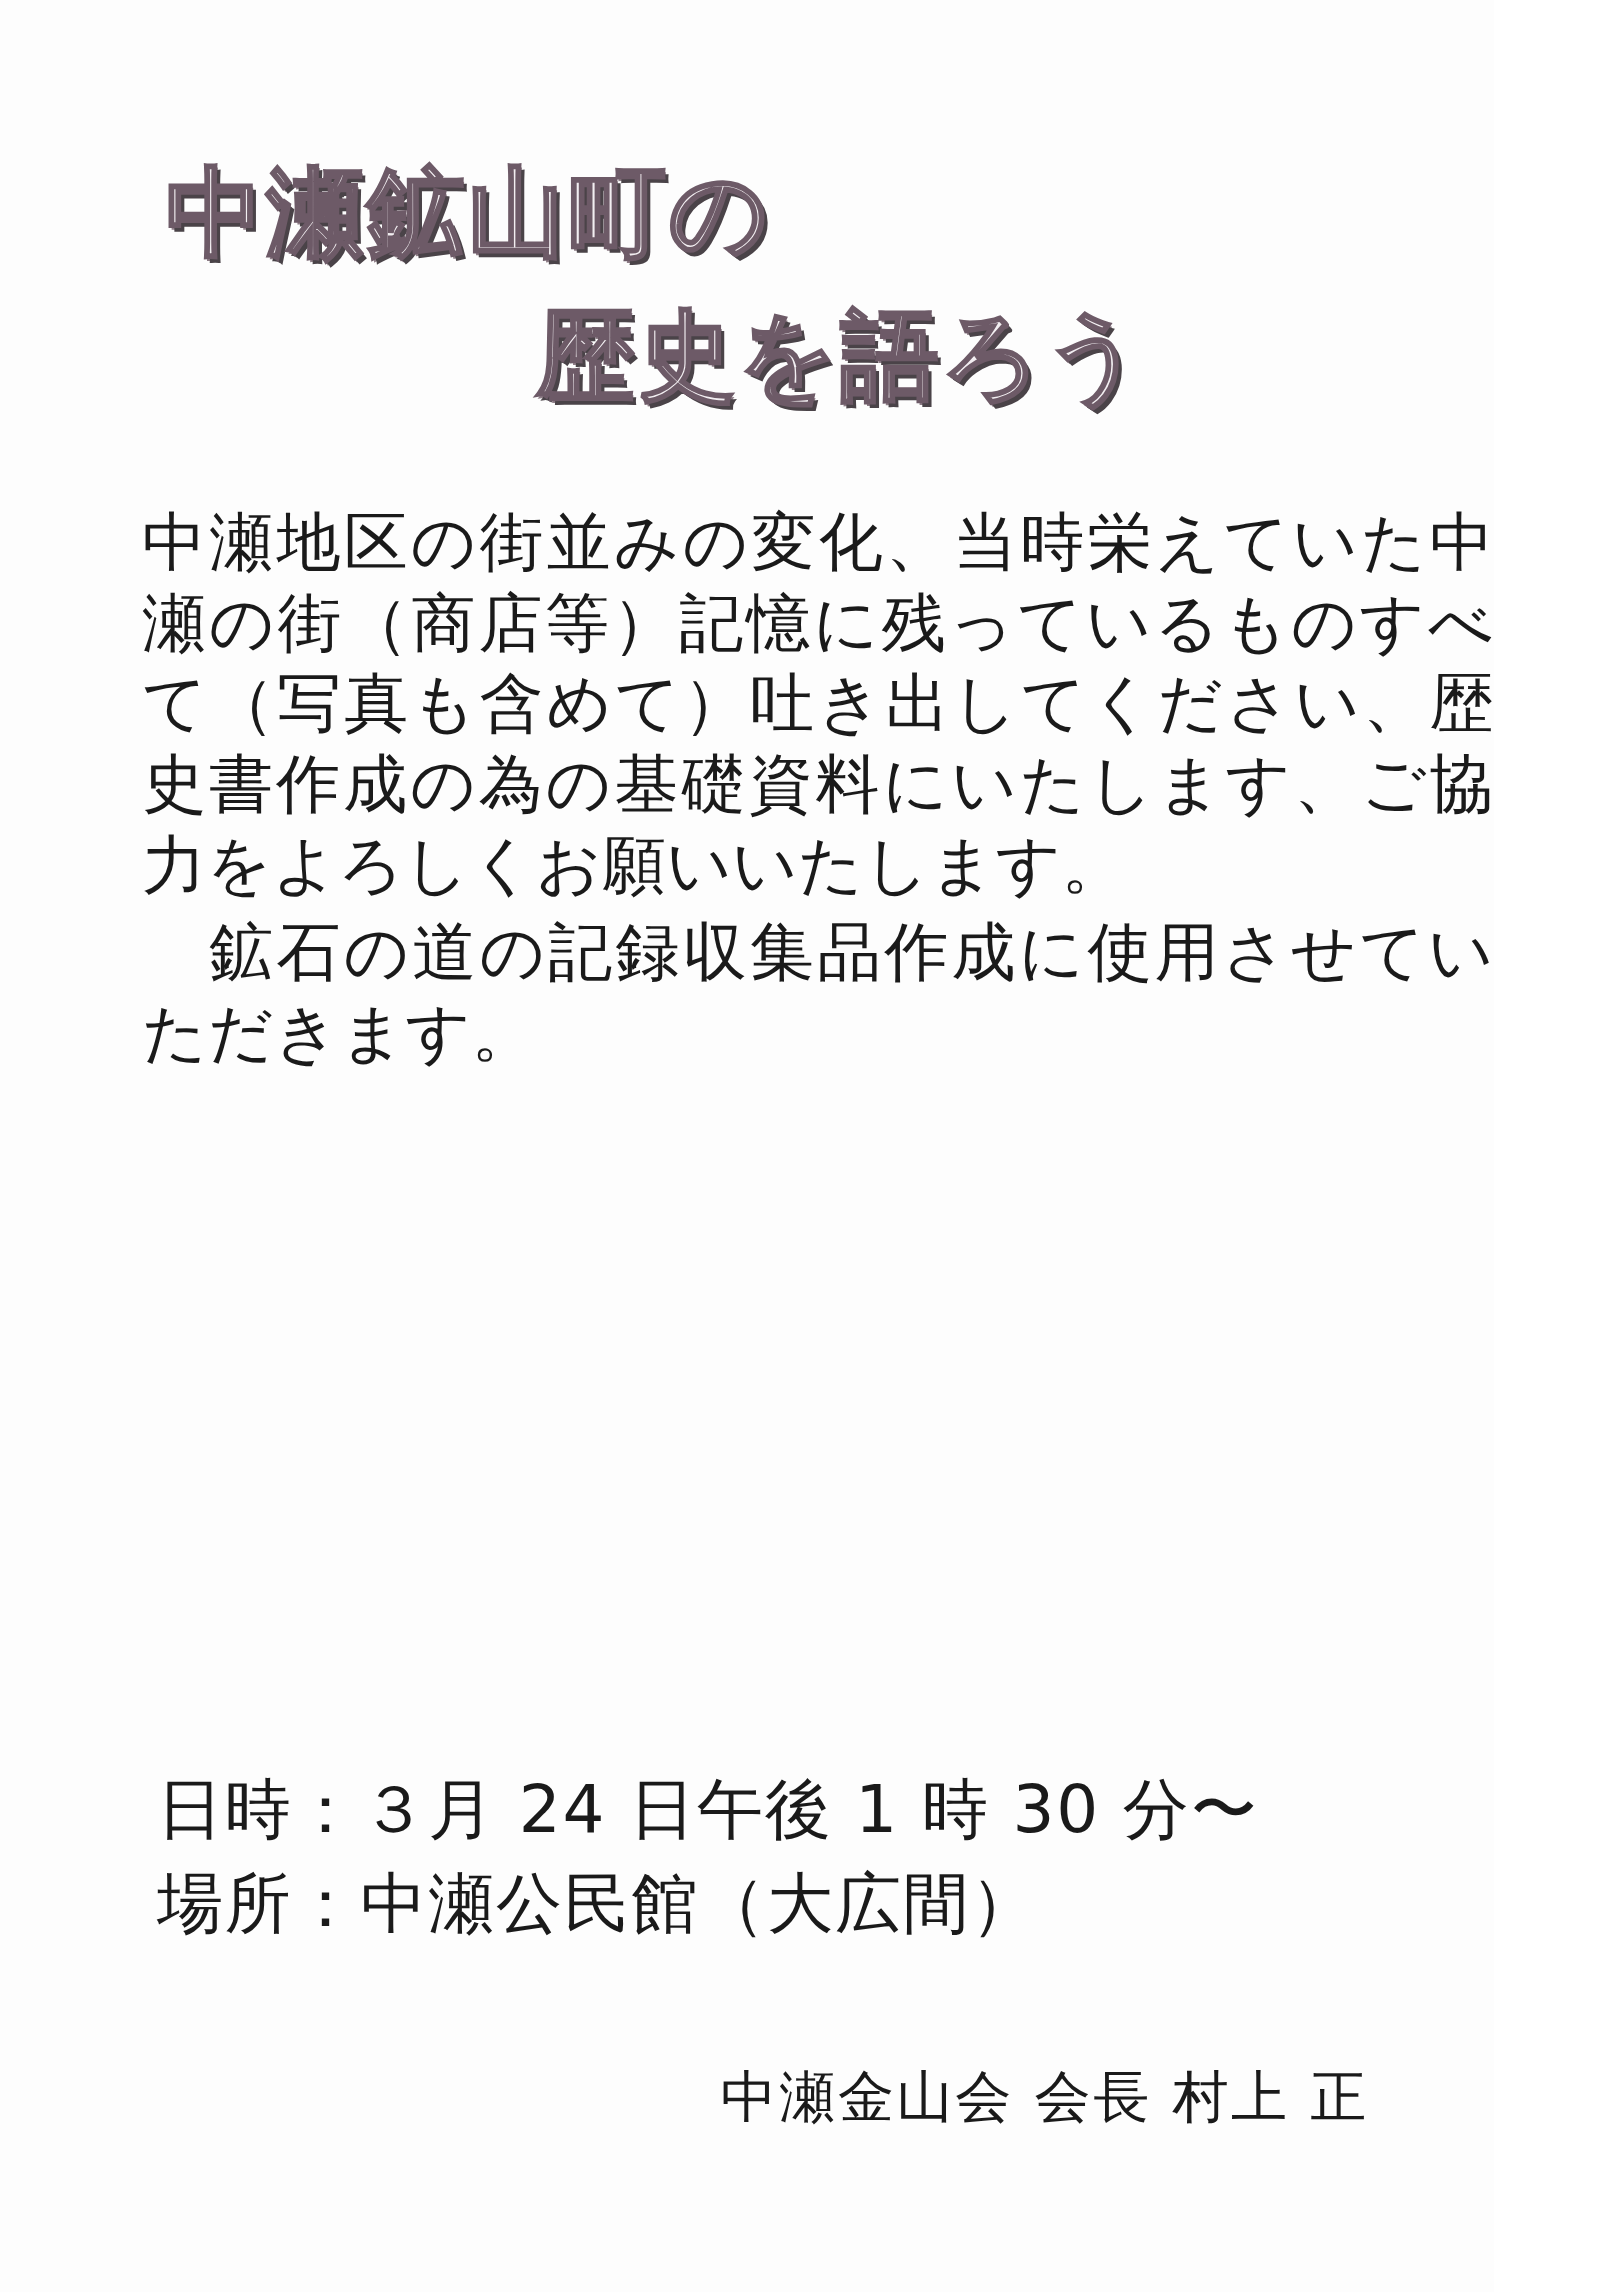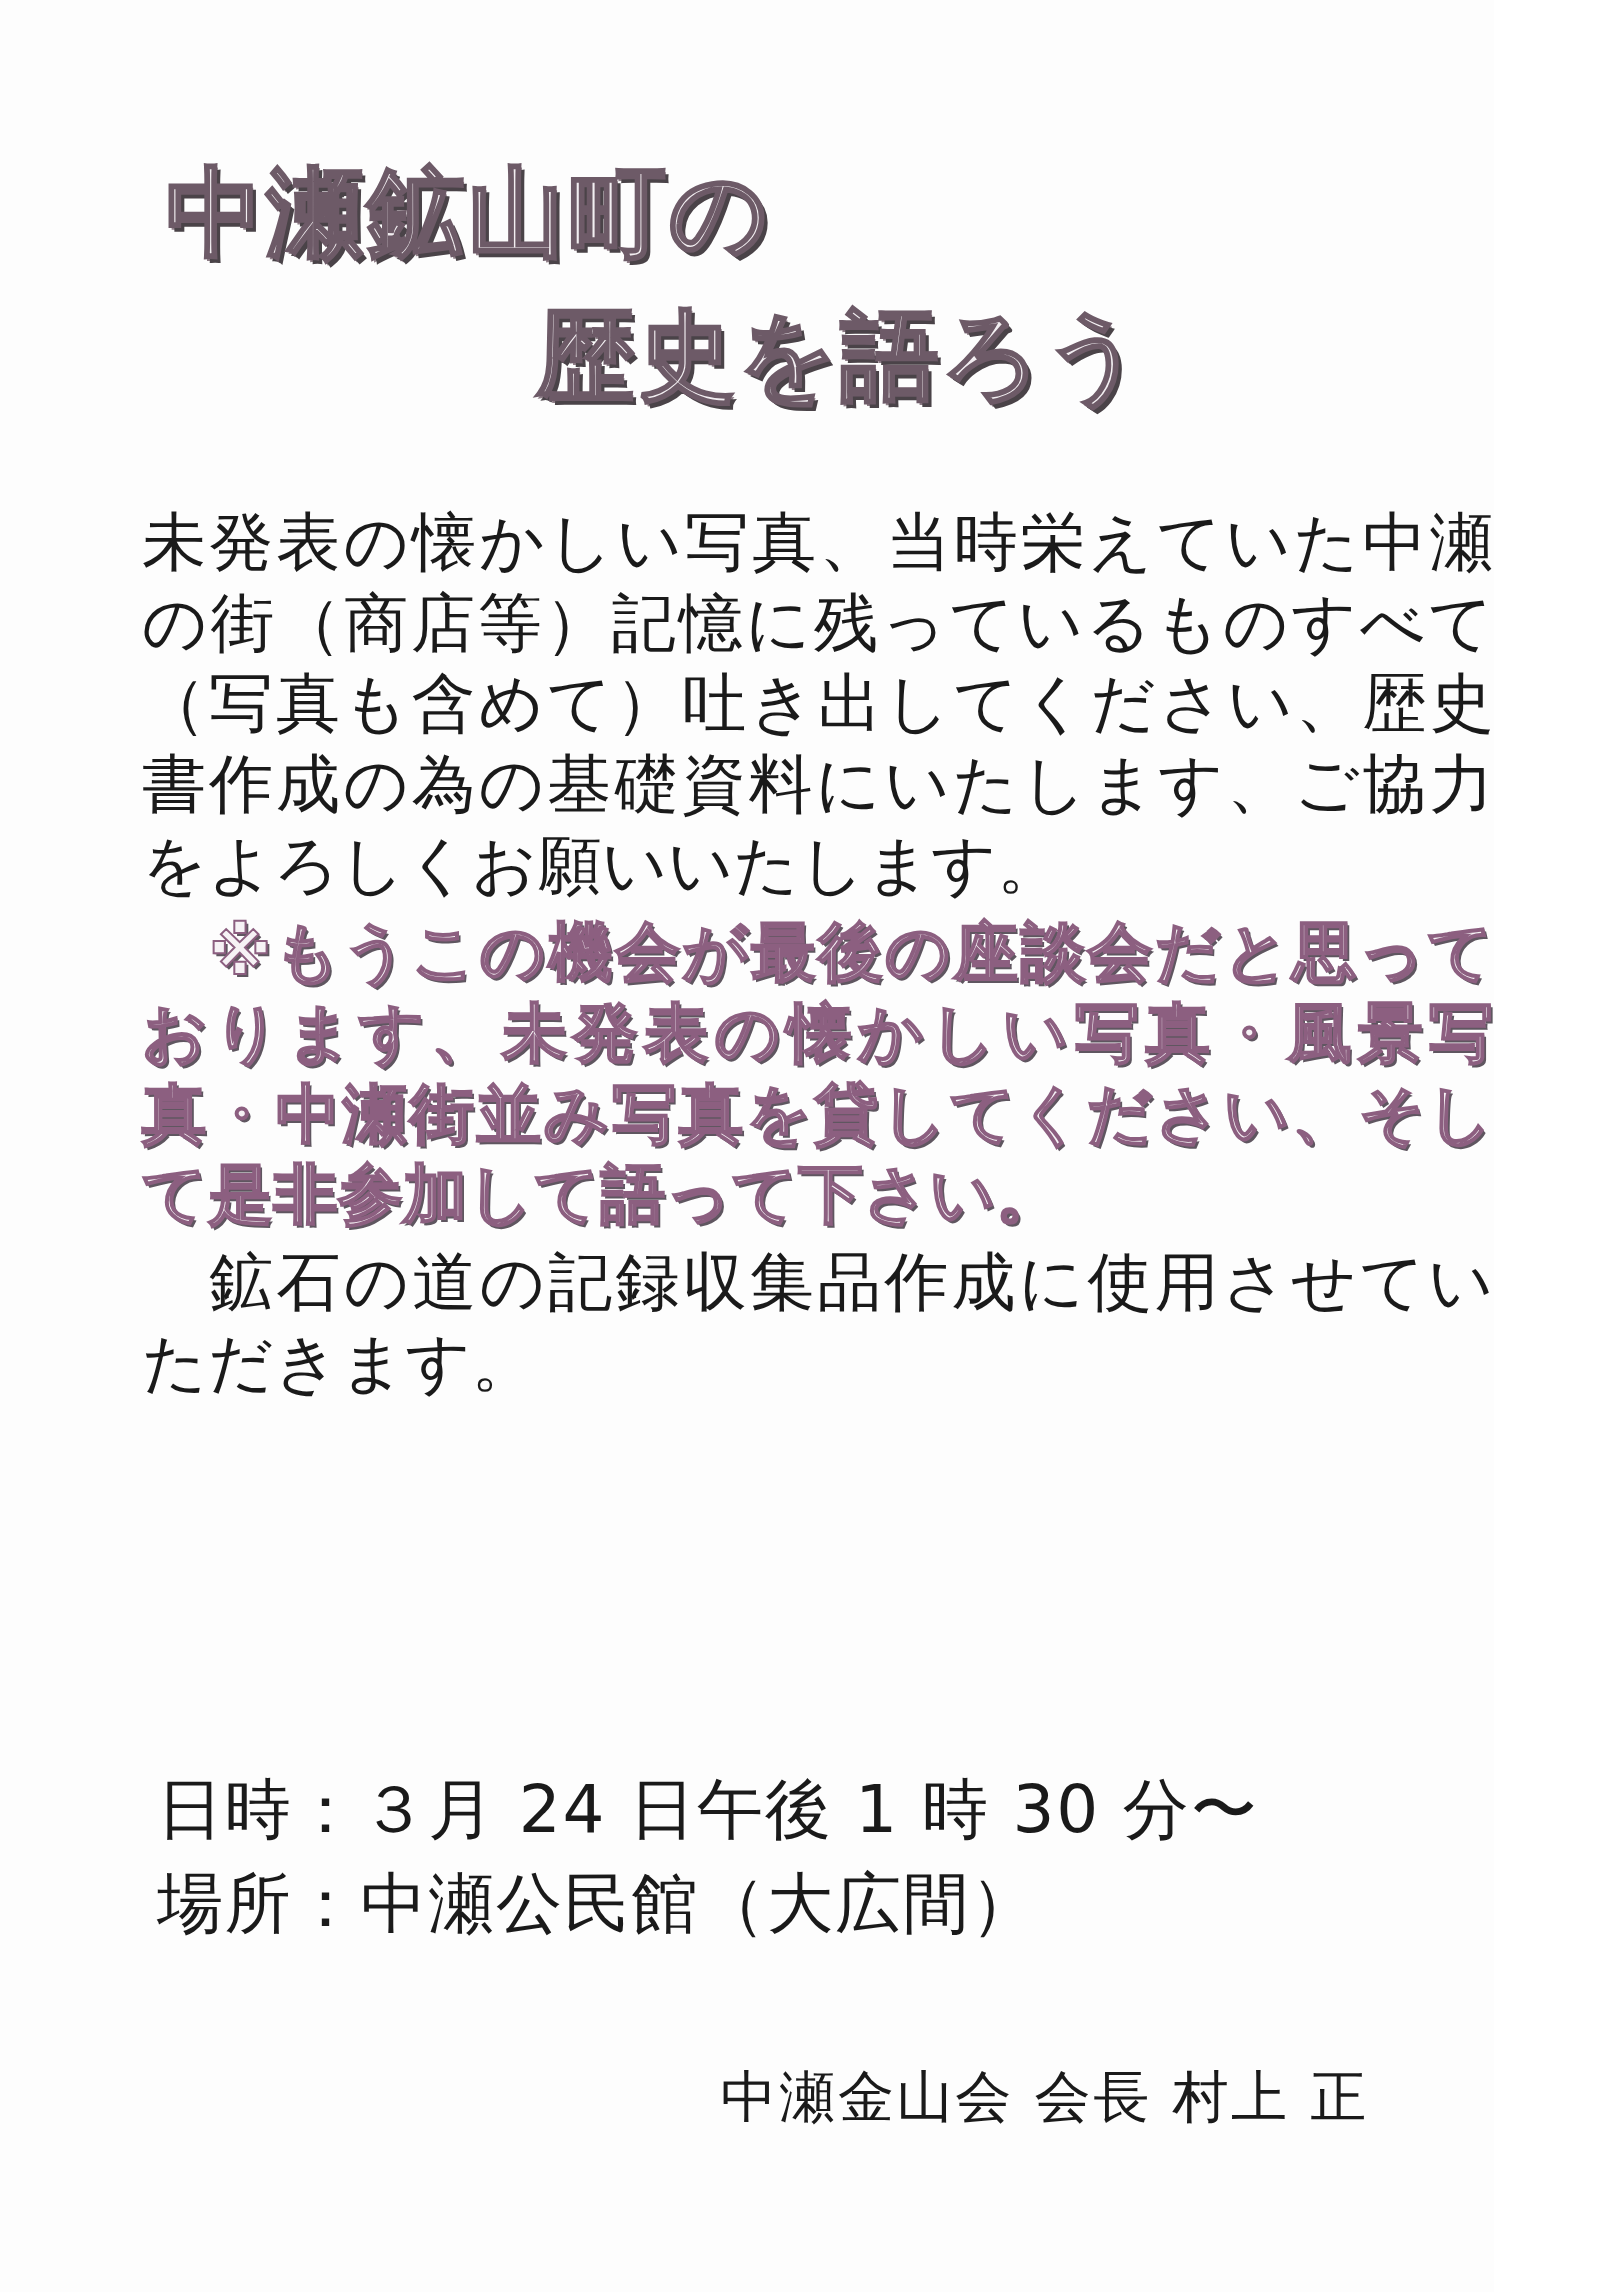--- a/index.html
+++ b/index.html
@@ -116,23 +116,22 @@
 <body>
 
 <div class="page">
 
   <div class="title-block">
     <div class="title-line first">中瀬鉱山町の</div>
     <div class="title-line second">歴史を語ろう</div>
   </div>
 
   <div class="body-wrap">
-    <p class="para">未発表の懐かしい写真、当時栄えていた中瀬の街（商店等）記憶に残っているものすべて（写真も含めて）吐き出してください、歴史書作成の為の基礎資料にいたします、ご協力をよろしくお願いいたします。</p>
+    <p class="para">中瀬地区の街並みの変化、当時栄えていた中瀬の街（商店等）記憶に残っているものすべて（写真も含めて）吐き出してください、歴史書作成の為の基礎資料にいたします、ご協力をよろしくお願いいたします。</p>
 
-    <p class="para outlined spaced">　※もうこの機会が最後の座談会だと思っております、未発表の懐かしい写真・風景写真・中瀬街並み写真を貸してください、そして是非参加して語って下さい。</p>
 
     <p class="para spaced">　鉱石の道の記録収集品作成に使用させていただきます。</p>
   </div>
 
   <div class="details">
     <div class="detail-line">日時：３月 24 日午後 1 時 30 分〜</div>
     <div class="detail-line">場所：中瀬公民館（大広間）</div>
   </div>
 
   <div class="signature">中瀬金山会 会長 村上 正</div>

